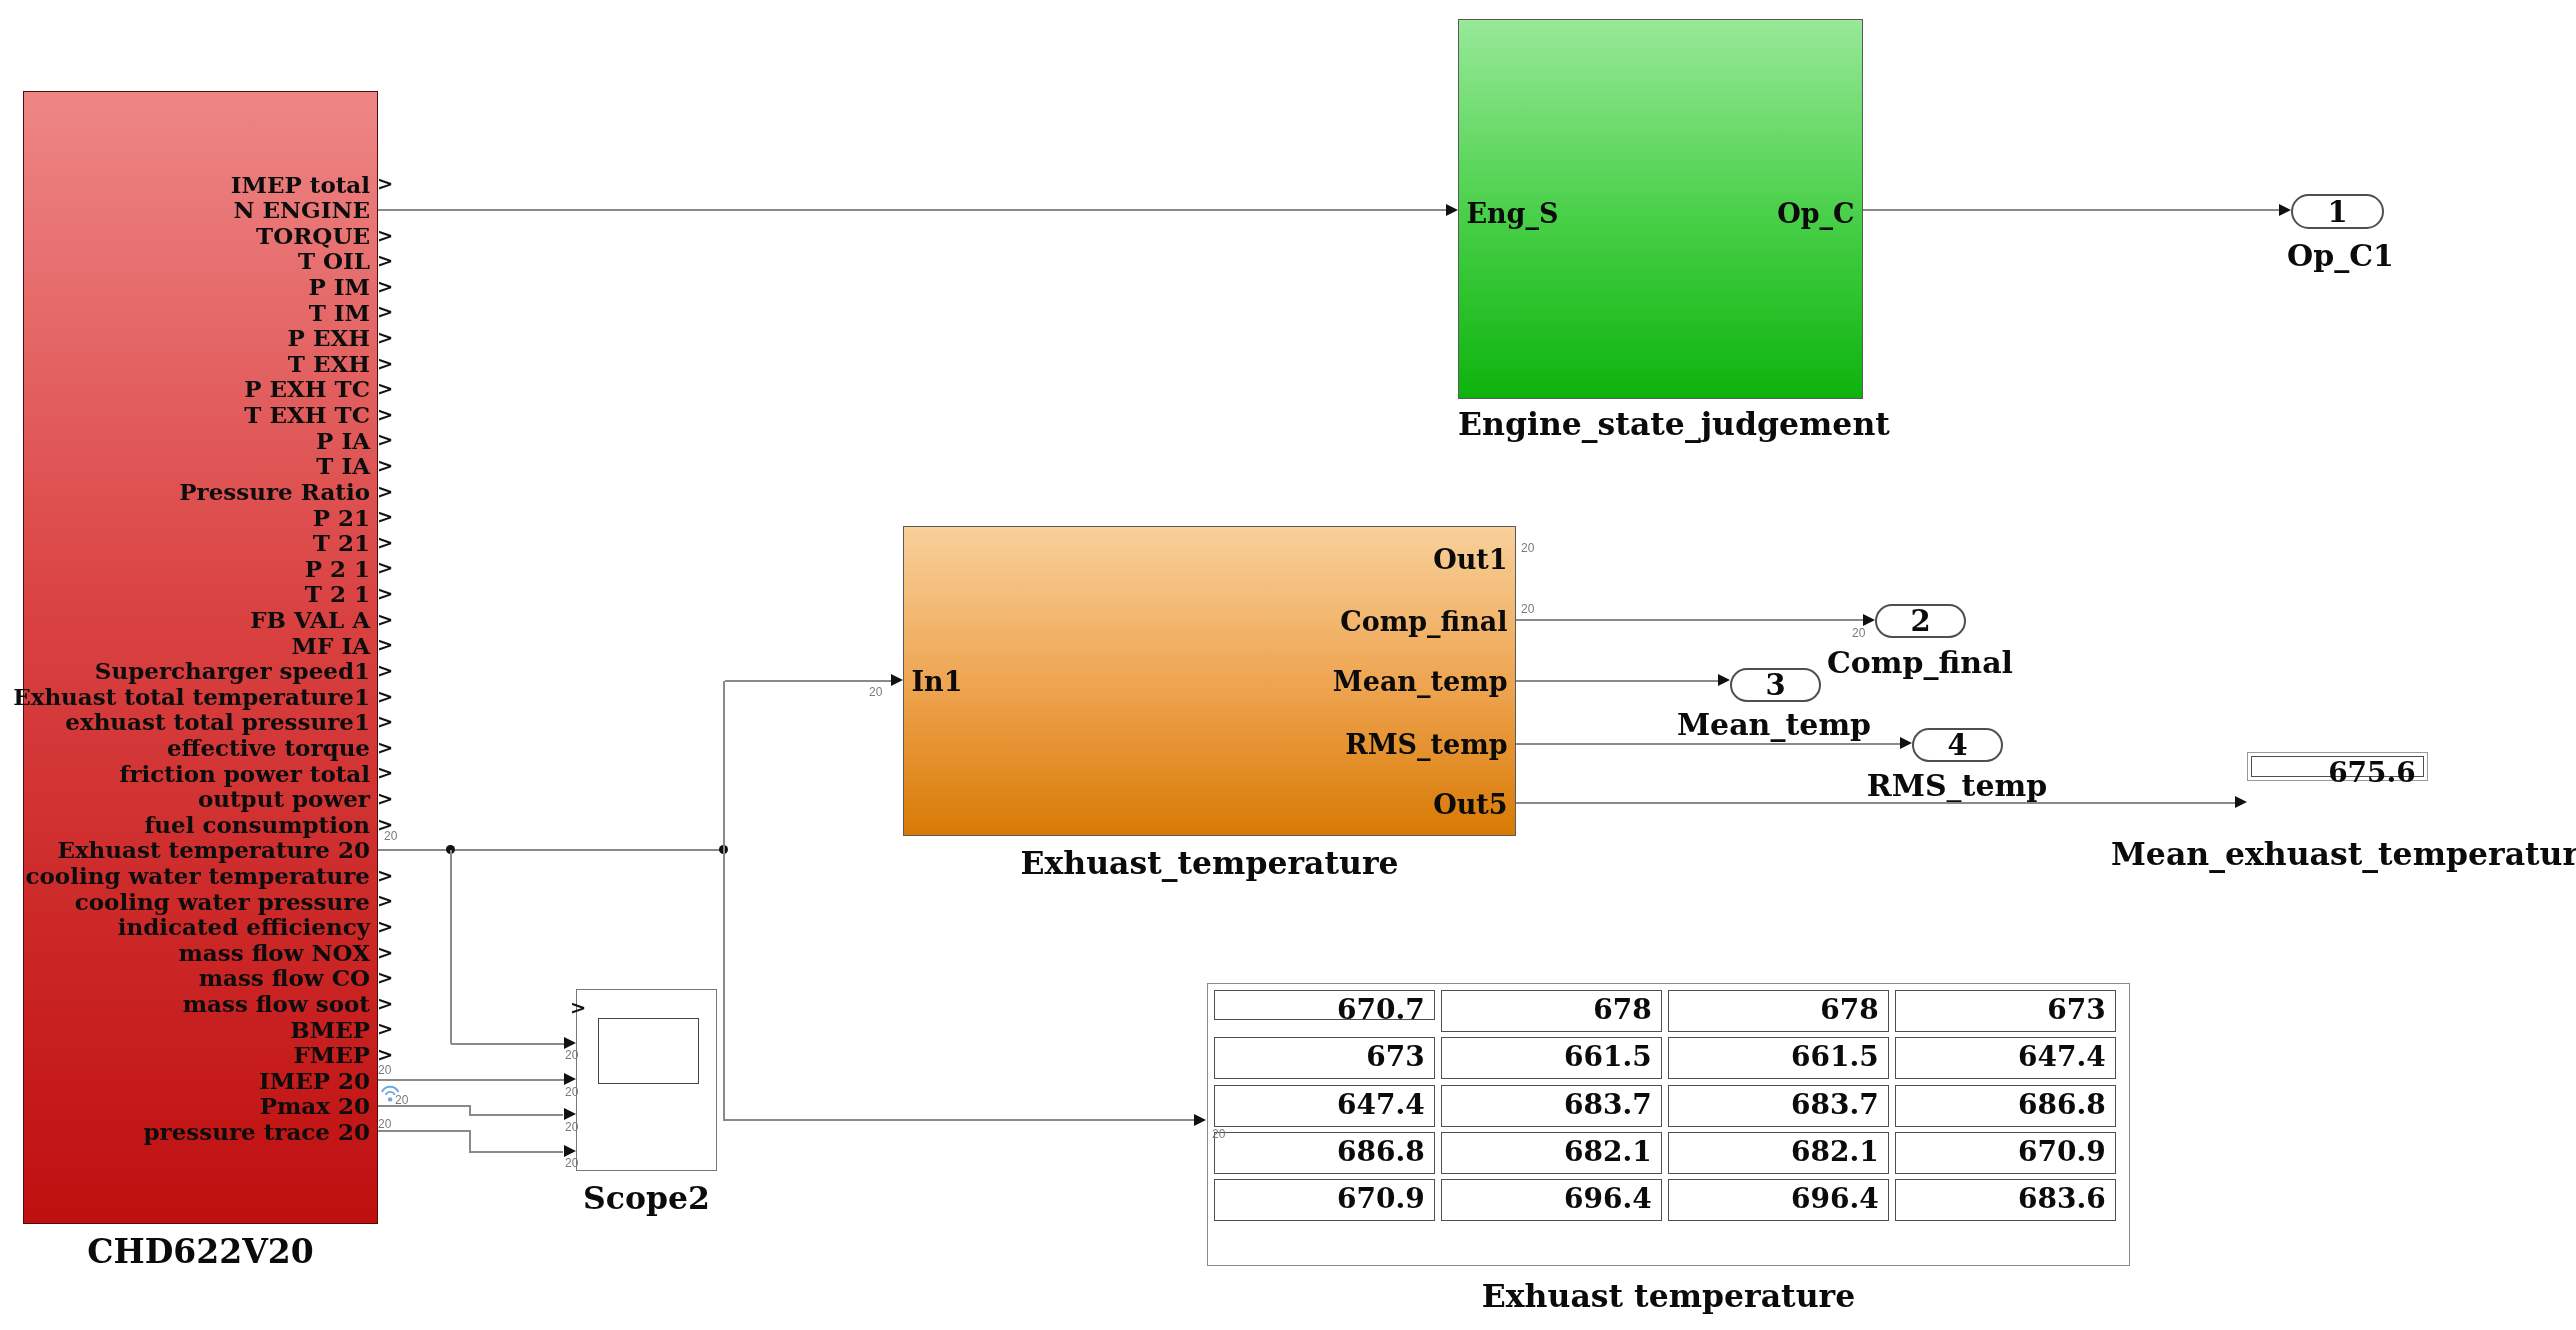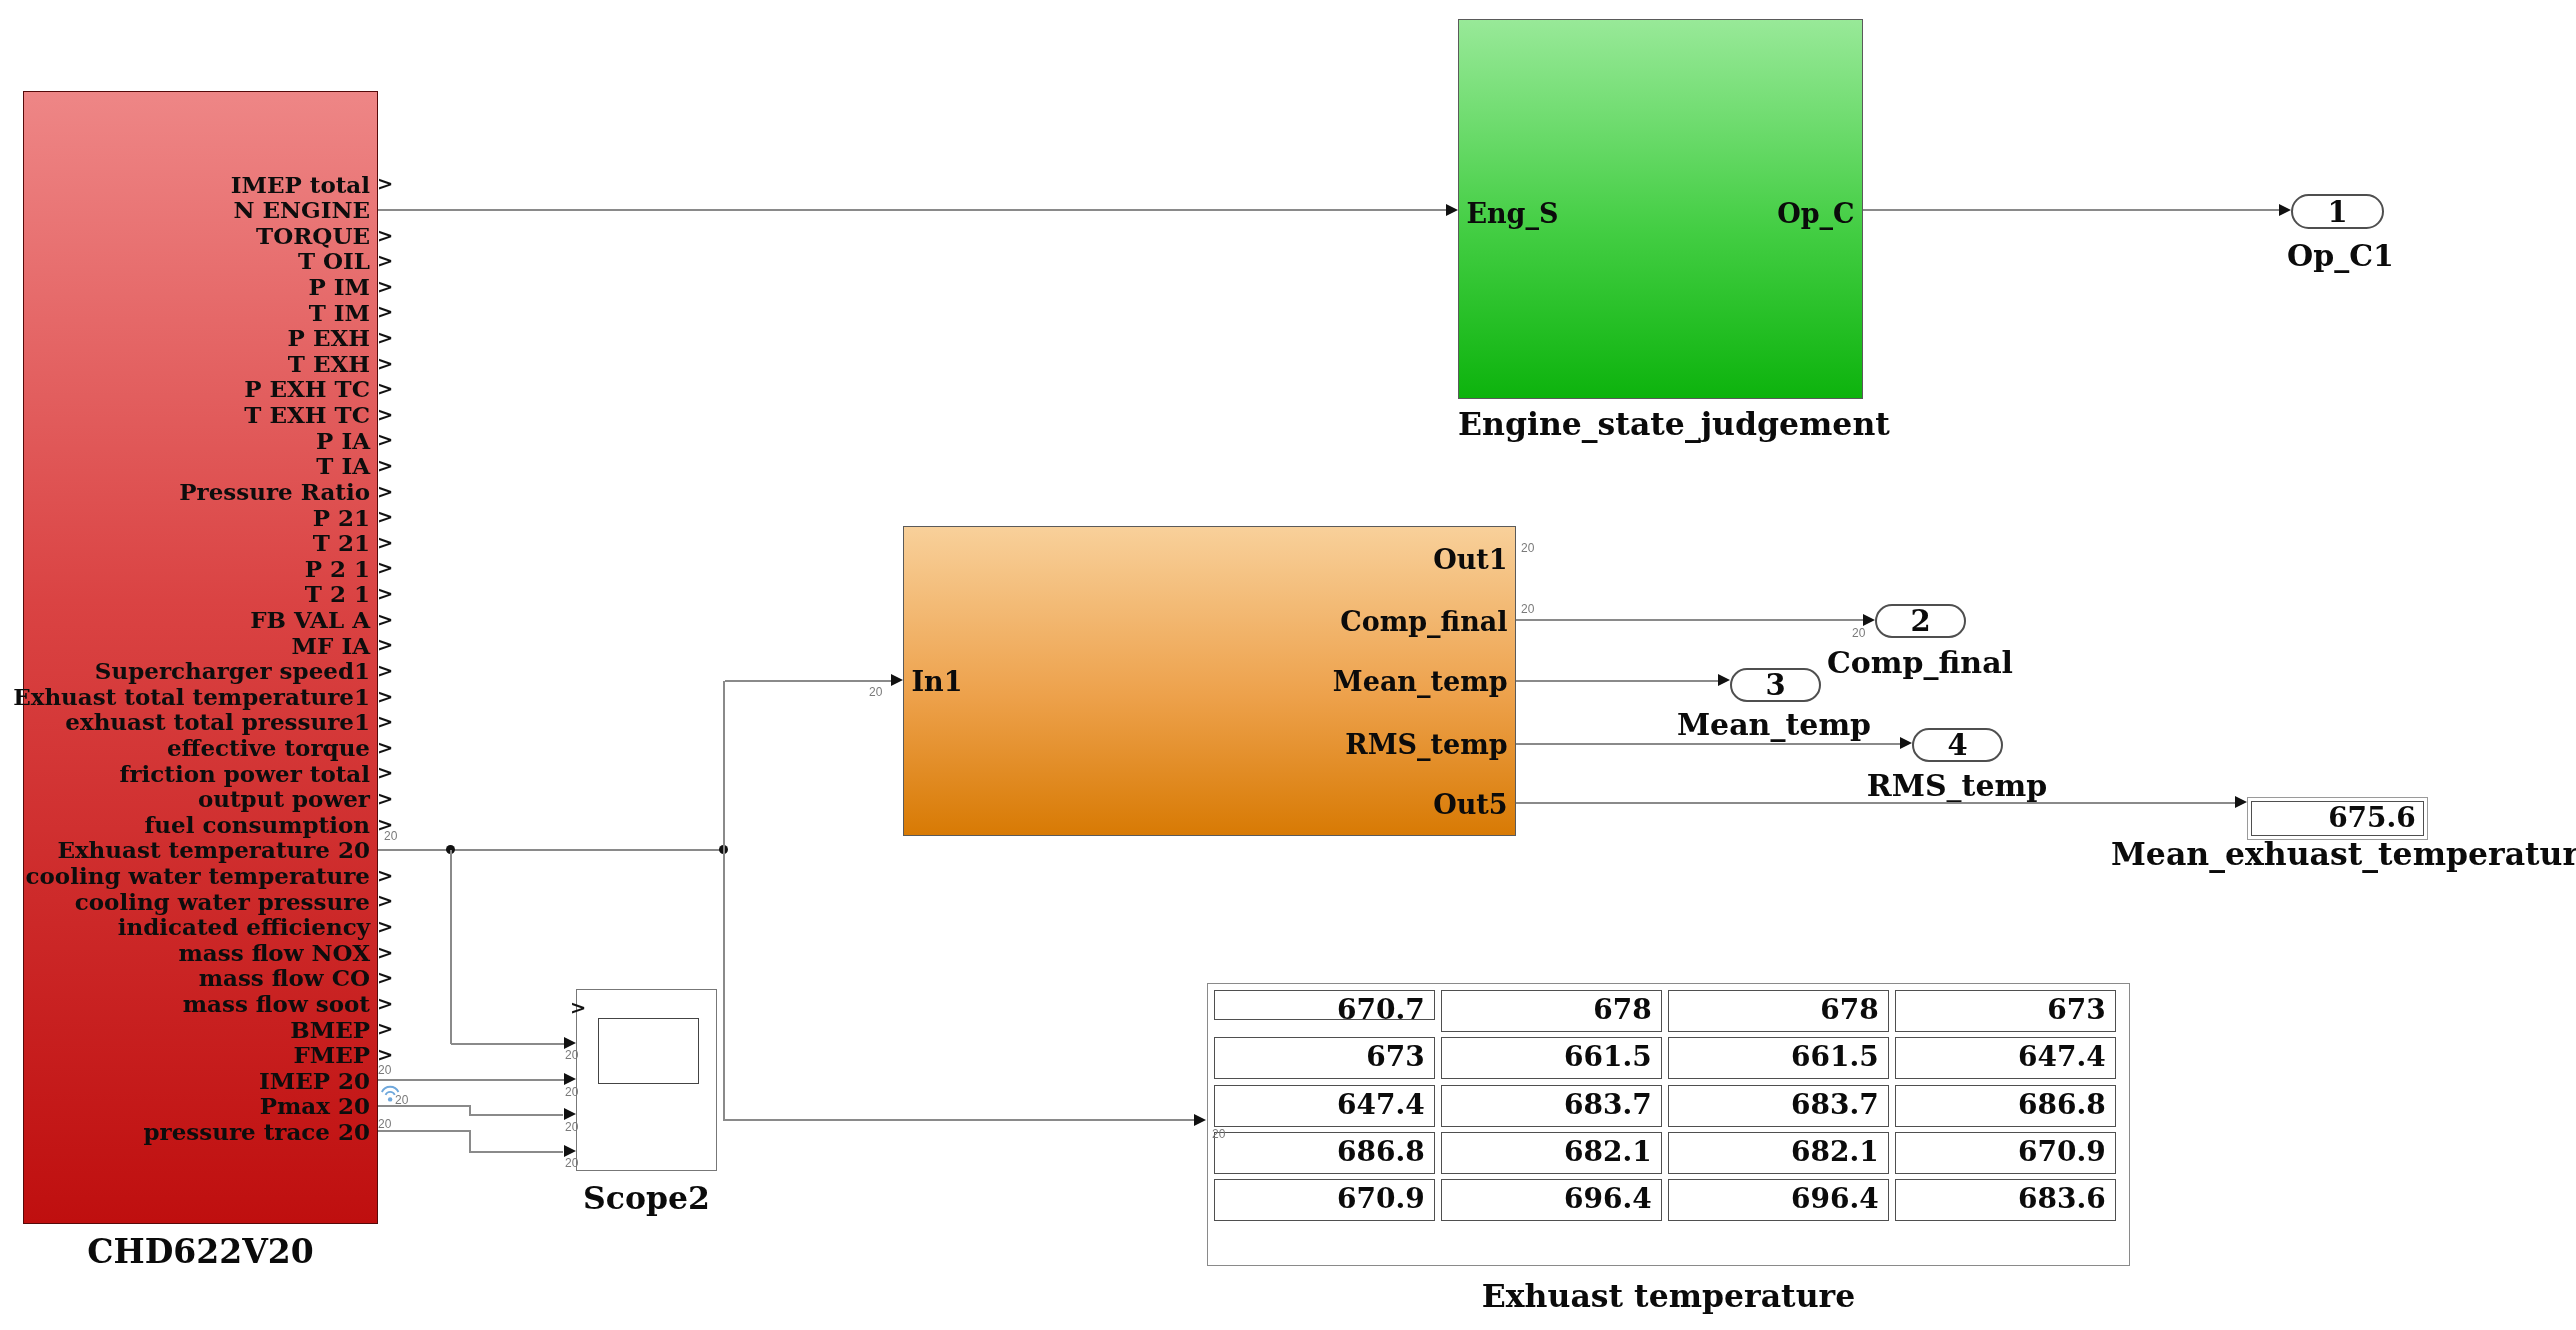--- a/index.html
+++ b/index.html
@@ -21,21 +21,21 @@
   .cell{position:absolute;box-sizing:border-box;border:1.9px solid #4f4f4f;background:#fff;text-align:right;
         font:700 28px "DejaVu Serif",serif;padding-right:9.3px;}
   #chd-block{left:23px;top:91px;width:355px;height:1133px;border:1.9px solid #550a0a;
              background:linear-gradient(180deg,#ee8686 0%,#da4343 45%,#bf0f0f 100%);}
   #engine-state-block{left:1458px;top:18.5px;width:405px;height:380px;border:1.9px solid #5a5a5a;
              background:linear-gradient(180deg,#98e998 0%,#44ce44 55%,#0db30d 100%);}
   #exhaust-temp-block{left:903px;top:526px;width:613px;height:310px;border:1.9px solid #5a5a5a;
              background:linear-gradient(180deg,#f8d09a 0%,#eda14b 55%,#d87a04 100%);}
   #scope-block{left:576px;top:989px;width:141px;height:182px;border:1.9px solid #777;background:#fff;}
   #scope-screen{position:absolute;left:21px;top:28px;width:99px;height:64px;border:1.9px solid #444;background:#fff;}
-  #display-block{left:2247px;top:797px;width:181px;height:43px;border:1.9px solid #9a9a9a;background:#fff;padding:2.8px;}
+  #display-block{left:2247px;top:752px;width:181px;height:29px;border:1.9px solid #9a9a9a;background:#fff;padding:2.8px;}
   #display-inner{box-sizing:border-box;width:100%;height:100%;border:1.9px solid #4f4f4f;background:#fff;
                  text-align:right;font:700 28px "DejaVu Serif",serif;line-height:31.5px;padding-right:7.4px;}
   #table-block{left:1207px;top:983px;width:923px;height:283px;border:1.9px solid #8a8a8a;background:#fff;}
 </style>
 </head>
 <body>
 
 <div id="canvas">
 
   <div class="block" id="chd-block"></div>
@@ -48,20 +48,21 @@
   <div class="blk-label" style="left:1458px;top:405px;width:405px;">Engine_state_judgement</div>
 
   <div class="block" id="exhaust-temp-block">
     <span class="iport" style="left:7.4px;top:139px;">In1</span>
     <span class="iport" style="right:7.4px;top:16.7px;">Out1</span>
     <span class="iport" style="right:7.4px;top:79px;">Comp_final</span>
     <span class="iport" style="right:7.4px;top:139px;">Mean_temp</span>
     <span class="iport" style="right:7.4px;top:202px;">RMS_temp</span>
     <span class="iport" style="right:7.4px;top:262px;">Out5</span>
   </div>
+  <div class="blk-label" style="left:903px;top:844px;width:613px;">Exhuast_temperature</div>
 
   <div class="block" id="scope-block">
     <div id="scope-screen"></div>
   </div>
   <div class="chev" style="left:570px;top:998px;">&gt;</div>
   <div class="blk-label" style="left:554px;top:1179px;width:185px;">Scope2</div>
 
   <div class="block" id="display-block">
     <div id="display-inner">675.6</div>
   </div>

